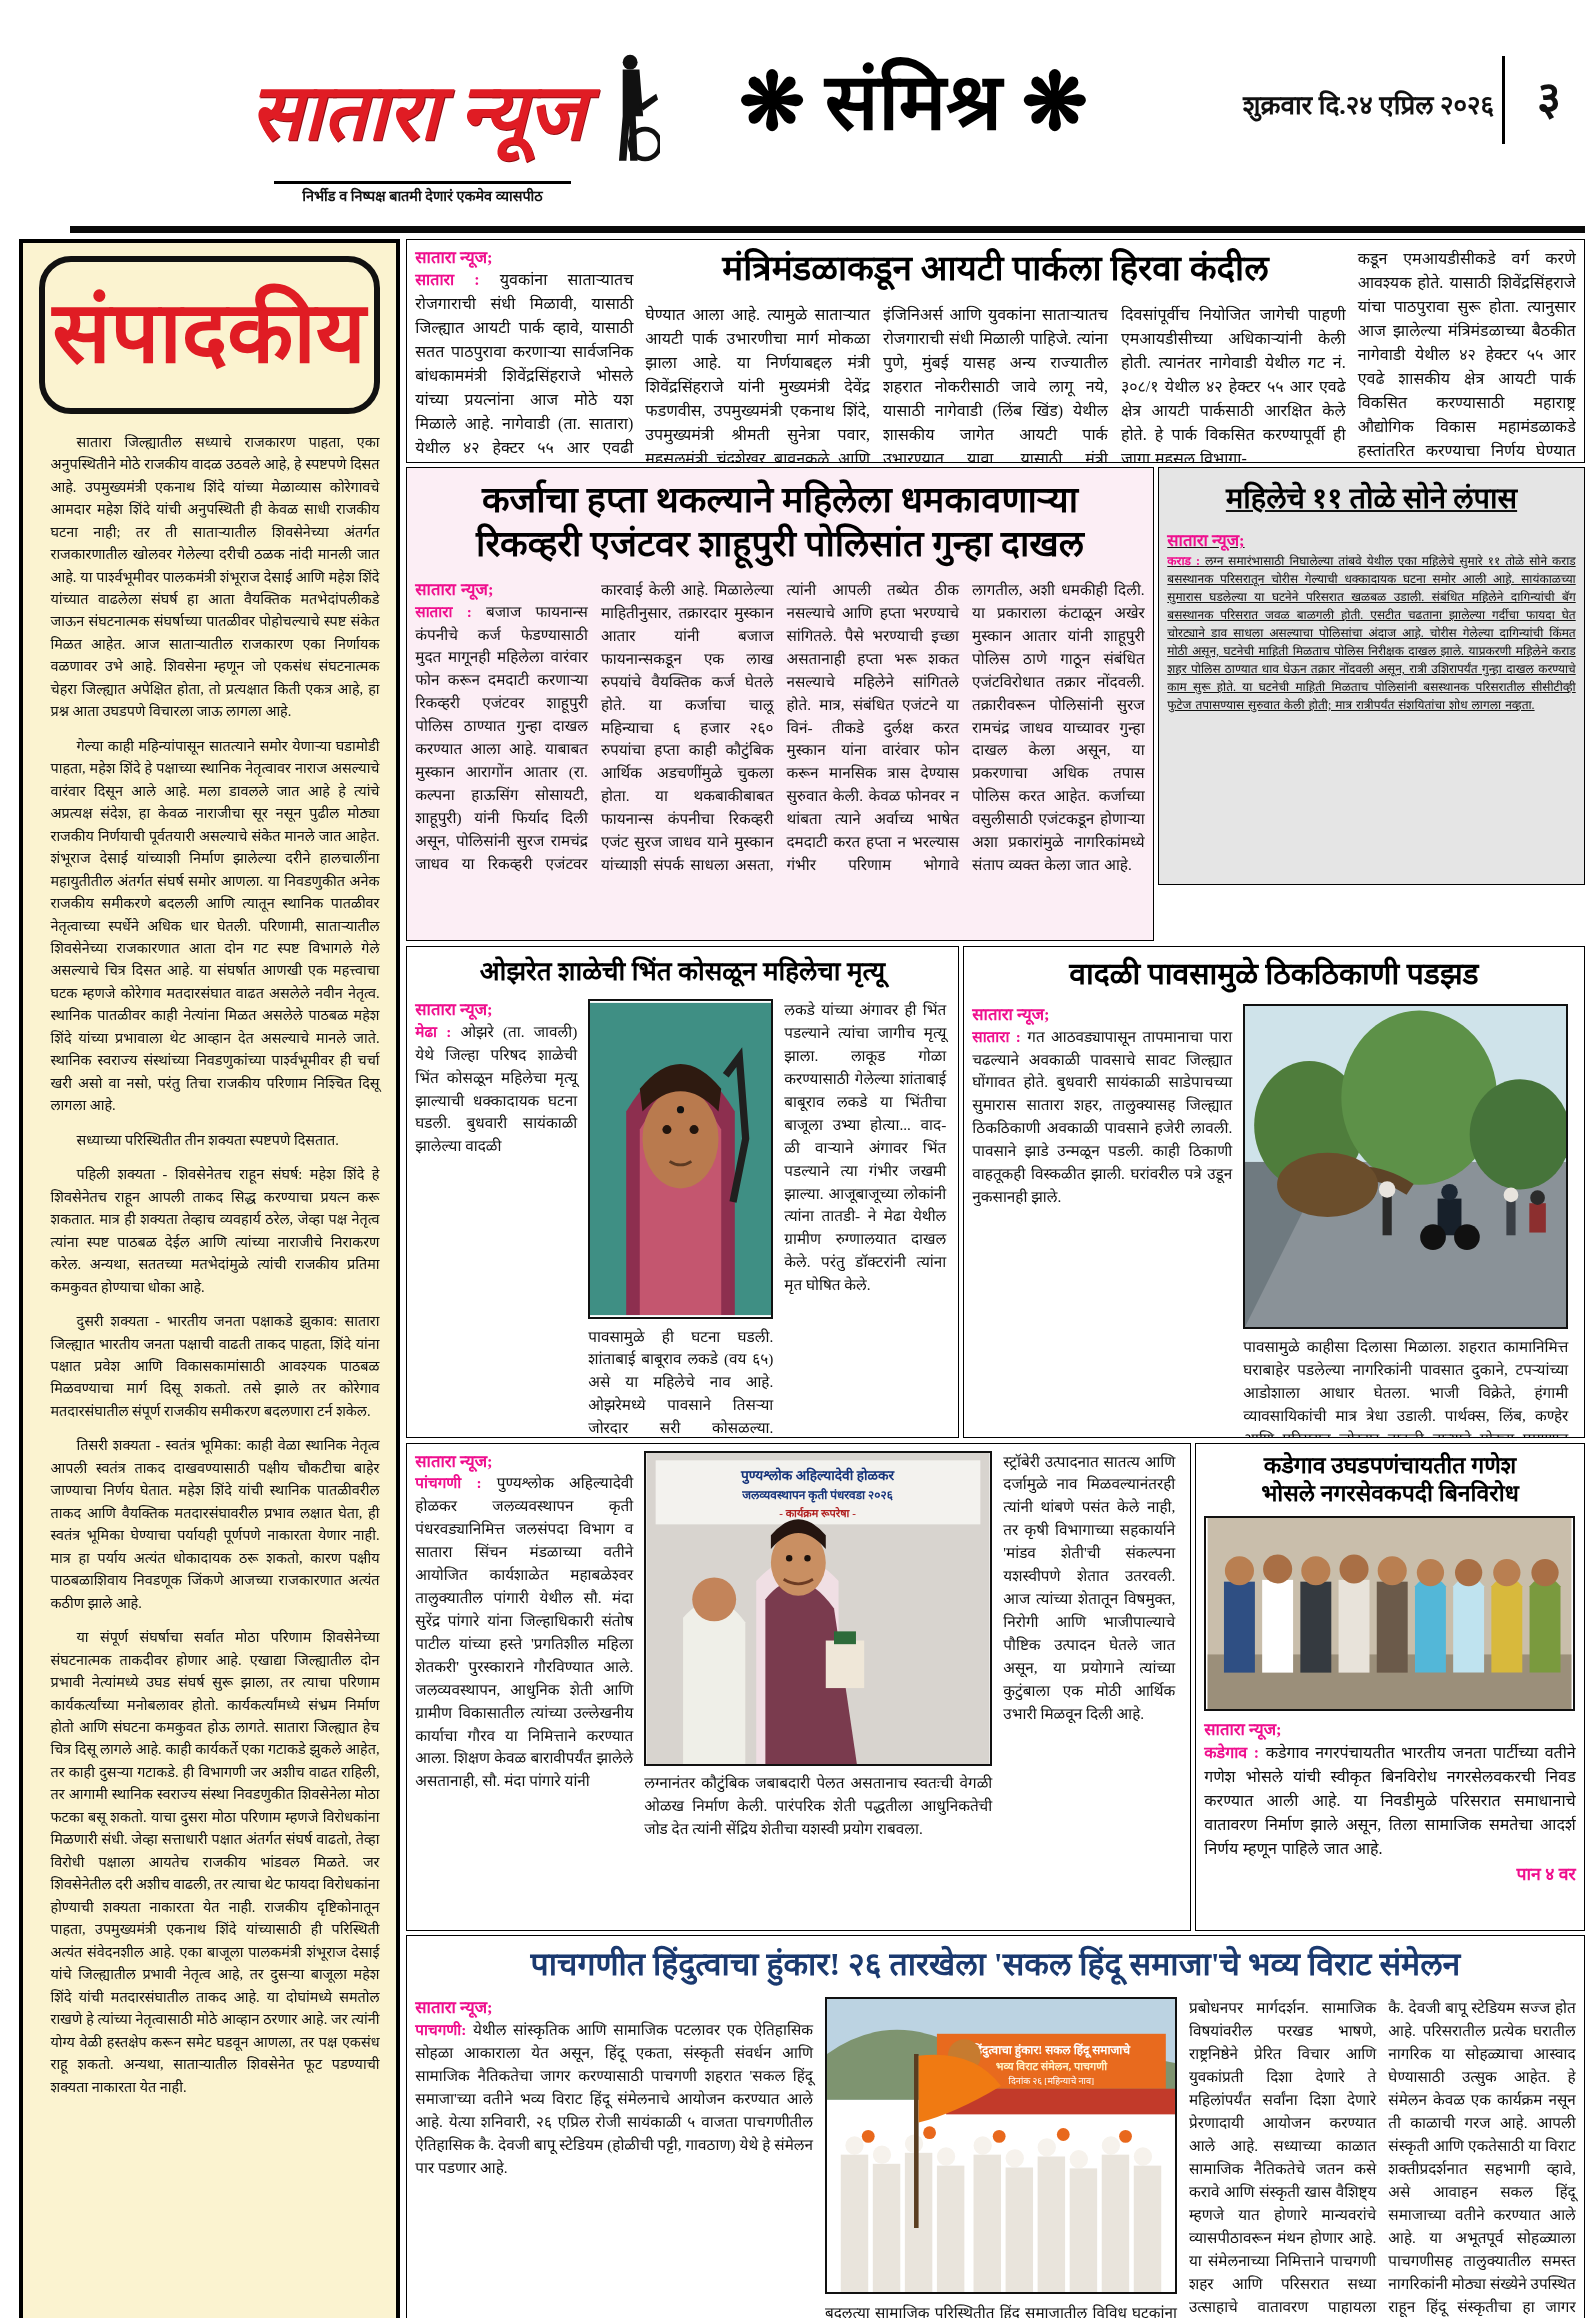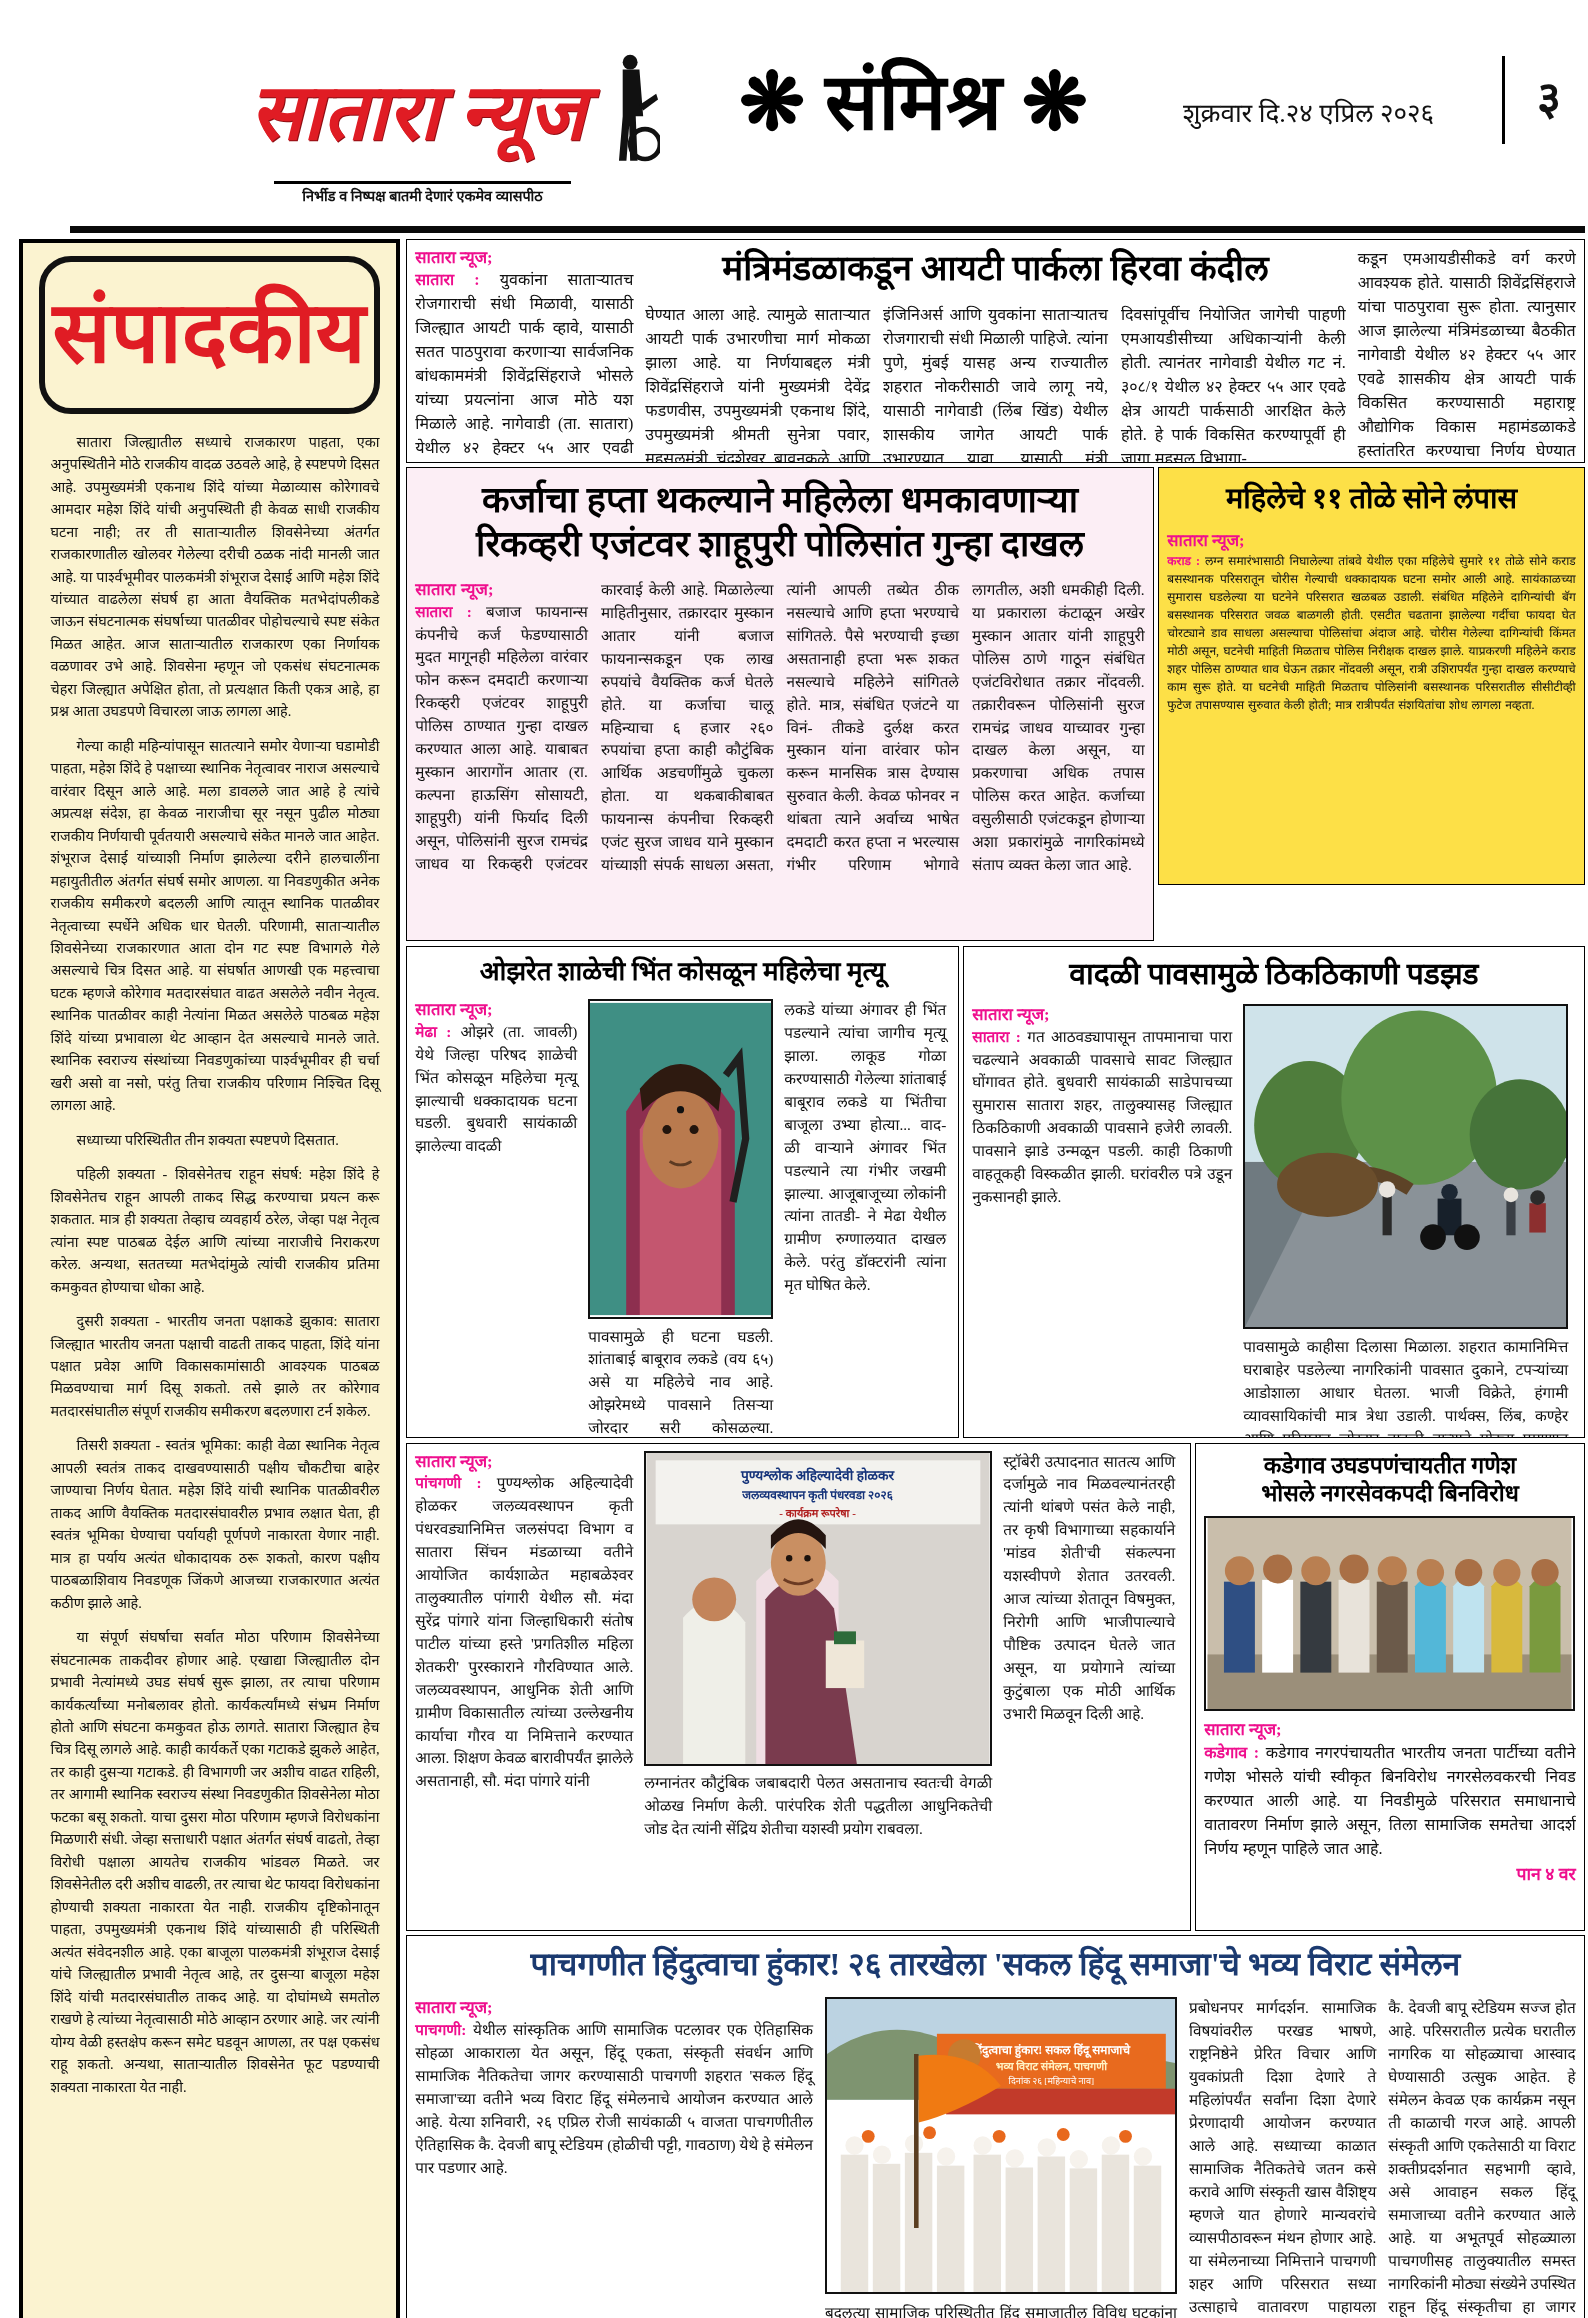--- a/index.html
+++ b/index.html
@@ -9,21 +9,21 @@
   }
   .abs{position:absolute;}
   
   .logo-wrap{left:218px;top:51px;width:501px;}
   .logo-row{display:flex;align-items:center;gap:19px;margin-left:32px;}
   .logo-text{font-size:78px;font-weight:bold;font-style:italic;color:#e01c24;line-height:1;
              text-shadow:0.9px 0.9px 0 #8e0d12;}
   .logo-tagline{margin-top:6.5px;margin-left:56px;width:297px;border-top:3.2px solid #000;
                 font-size:14.4px;font-weight:bold;padding-top:2.8px;text-align:center;}
   .paper-name{left:705px;top:60px;width:417px;text-align:center;font-size:79px;font-weight:bold;line-height:1.1;color:#000;}
-  .issue-date{left:1160px;top:86px;width:297px;font-size:26px;font-weight:normal;text-align:center;margin-top:8px;}
+  .issue-date{left:1220px;top:86px;width:297px;font-size:26px;font-weight:bold;text-align:center;}
   .head-vrule{left:1502px;top:56px;width:2.8px;height:88px;background:#000;}
   .page-num{left:1521px;top:65px;width:56px;font-size:46px;font-weight:bold;text-align:center;}
   .head-bar{left:70px;top:226px;width:1515px;height:7.4px;background:#0a0a0a;}
   
   .article{border:1.9px solid #000;background:#fff;box-sizing:border-box;overflow:hidden;padding:6.5px 8.3px;}
   .headline{font-weight:bold;text-align:center;line-height:1.22;color:#000;}
   .kicker{color:#ef0f8e;font-weight:bold;font-size:16.7px;line-height:1.3;}
   .dateline{color:#ef0f8e;font-weight:bold;}
   .body-text{font-size:16px;line-height:1.5;text-align:justify;word-spacing:0.9px;}
   .cols{column-gap:13px;column-rule:none;}
@@ -36,21 +36,21 @@
                    text-align:center;font-size:86px;font-weight:bold;color:#e01c24;
                    padding:28px 4.6px 32px;line-height:1;}
   .editorial-body{margin-top:16.7px;font-size:14.4px;line-height:1.56;text-align:justify;}
   .editorial-body p{margin:0 0 12px 12px;text-indent:26px;}
   
   .a1{left:406px;top:239px;width:1179px;height:224px;}
   .a1-grid{display:grid;grid-template-columns:218px 1fr 218px;column-gap:12px;height:100%;}
   .a1 .headline{font-size:35px;margin:1.9px 0 12px;}
   .a2{left:406px;top:467px;width:748px;height:474px;background:#fceef5;}
   .a2 .headline{font-size:36px;margin:4.6px 0 12px;}
-  .a3{left:1158px;top:467px;width:427px;height:418px;background:#fde047;}
+  .a3{left:1158px;top:467px;width:427px;height:418px;background:#e5e5e5;text-decoration:underline;}
   .a3 .headline{font-size:29px;margin:6.5px 0 14px;}
   .a4{left:406px;top:946px;width:553px;height:492px;}
   .a4 .headline{font-size:26px;margin:2.8px 0 11px;}
   .row3cols{display:flex;gap:11px;}
   .a5{left:963px;top:946px;width:622px;height:492px;}
   .a5 .headline{font-size:30px;margin:2.8px 0 11px;}
   .a6{left:406px;top:1443px;width:785px;height:488px;}
   .a6 .headline{font-size:24px;margin:1.9px 0 10.2px;}
   .a7{left:1195px;top:1443px;width:390px;height:488px;}
   .a7 .headline{font-size:23px;margin:1.9px 0 7.4px;}

